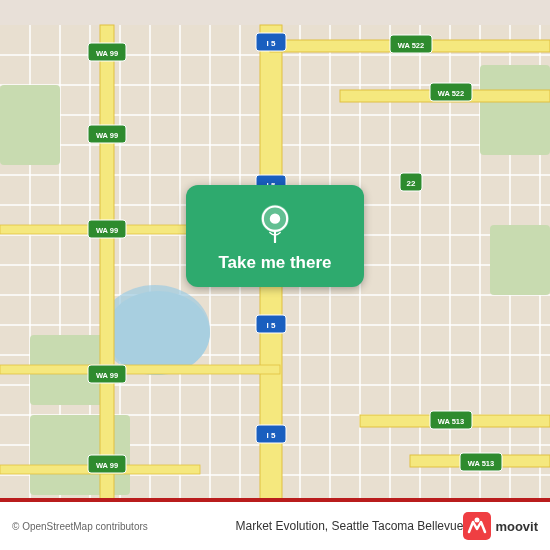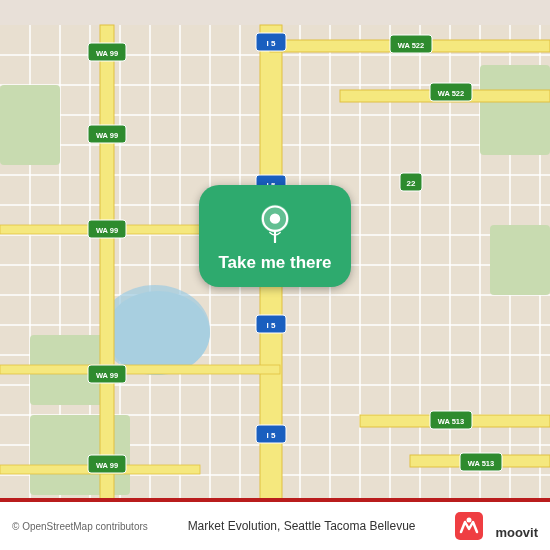--- a/index.html
+++ b/index.html
@@ -44,27 +44,27 @@
     #attribution {
       font-size: 10px;
       color: #666;
     }
 
     #location-info {
       font-size: 12px;
       color: #333;
       font-weight: 500;
       flex: 1;
-      text-align: center;
+      text-align: right;
     }
 
     #moovit-logo {
       display: flex;
-      align-items: flex-end;
-      gap: 12px;
+      align-items: center;
+      gap: 4px;
     }
 
     #moovit-logo-icon {
       width: 28px;
       height: 28px;
     }
 
     #moovit-text {
       font-size: 13px;
       font-weight: bold;
@@ -75,22 +75,22 @@
     #take-me-there-btn {
       position: absolute;
       top: 185px;
       left: 50%;
       transform: translateX(-50%);
       z-index: 20;
     }
 
     #green-card {
       background-color: #2eaa6e;
-      border-radius: 20px;
-      width: 152px;
+      border-radius: 12px;
+      width: 178px;
       display: flex;
       flex-direction: column;
       align-items: center;
       padding: 18px 20px 14px;
       cursor: pointer;
       box-shadow: 0 2px 8px rgba(0,0,0,0.3);
     }
 
     #pin-icon {
       width: 40px;

